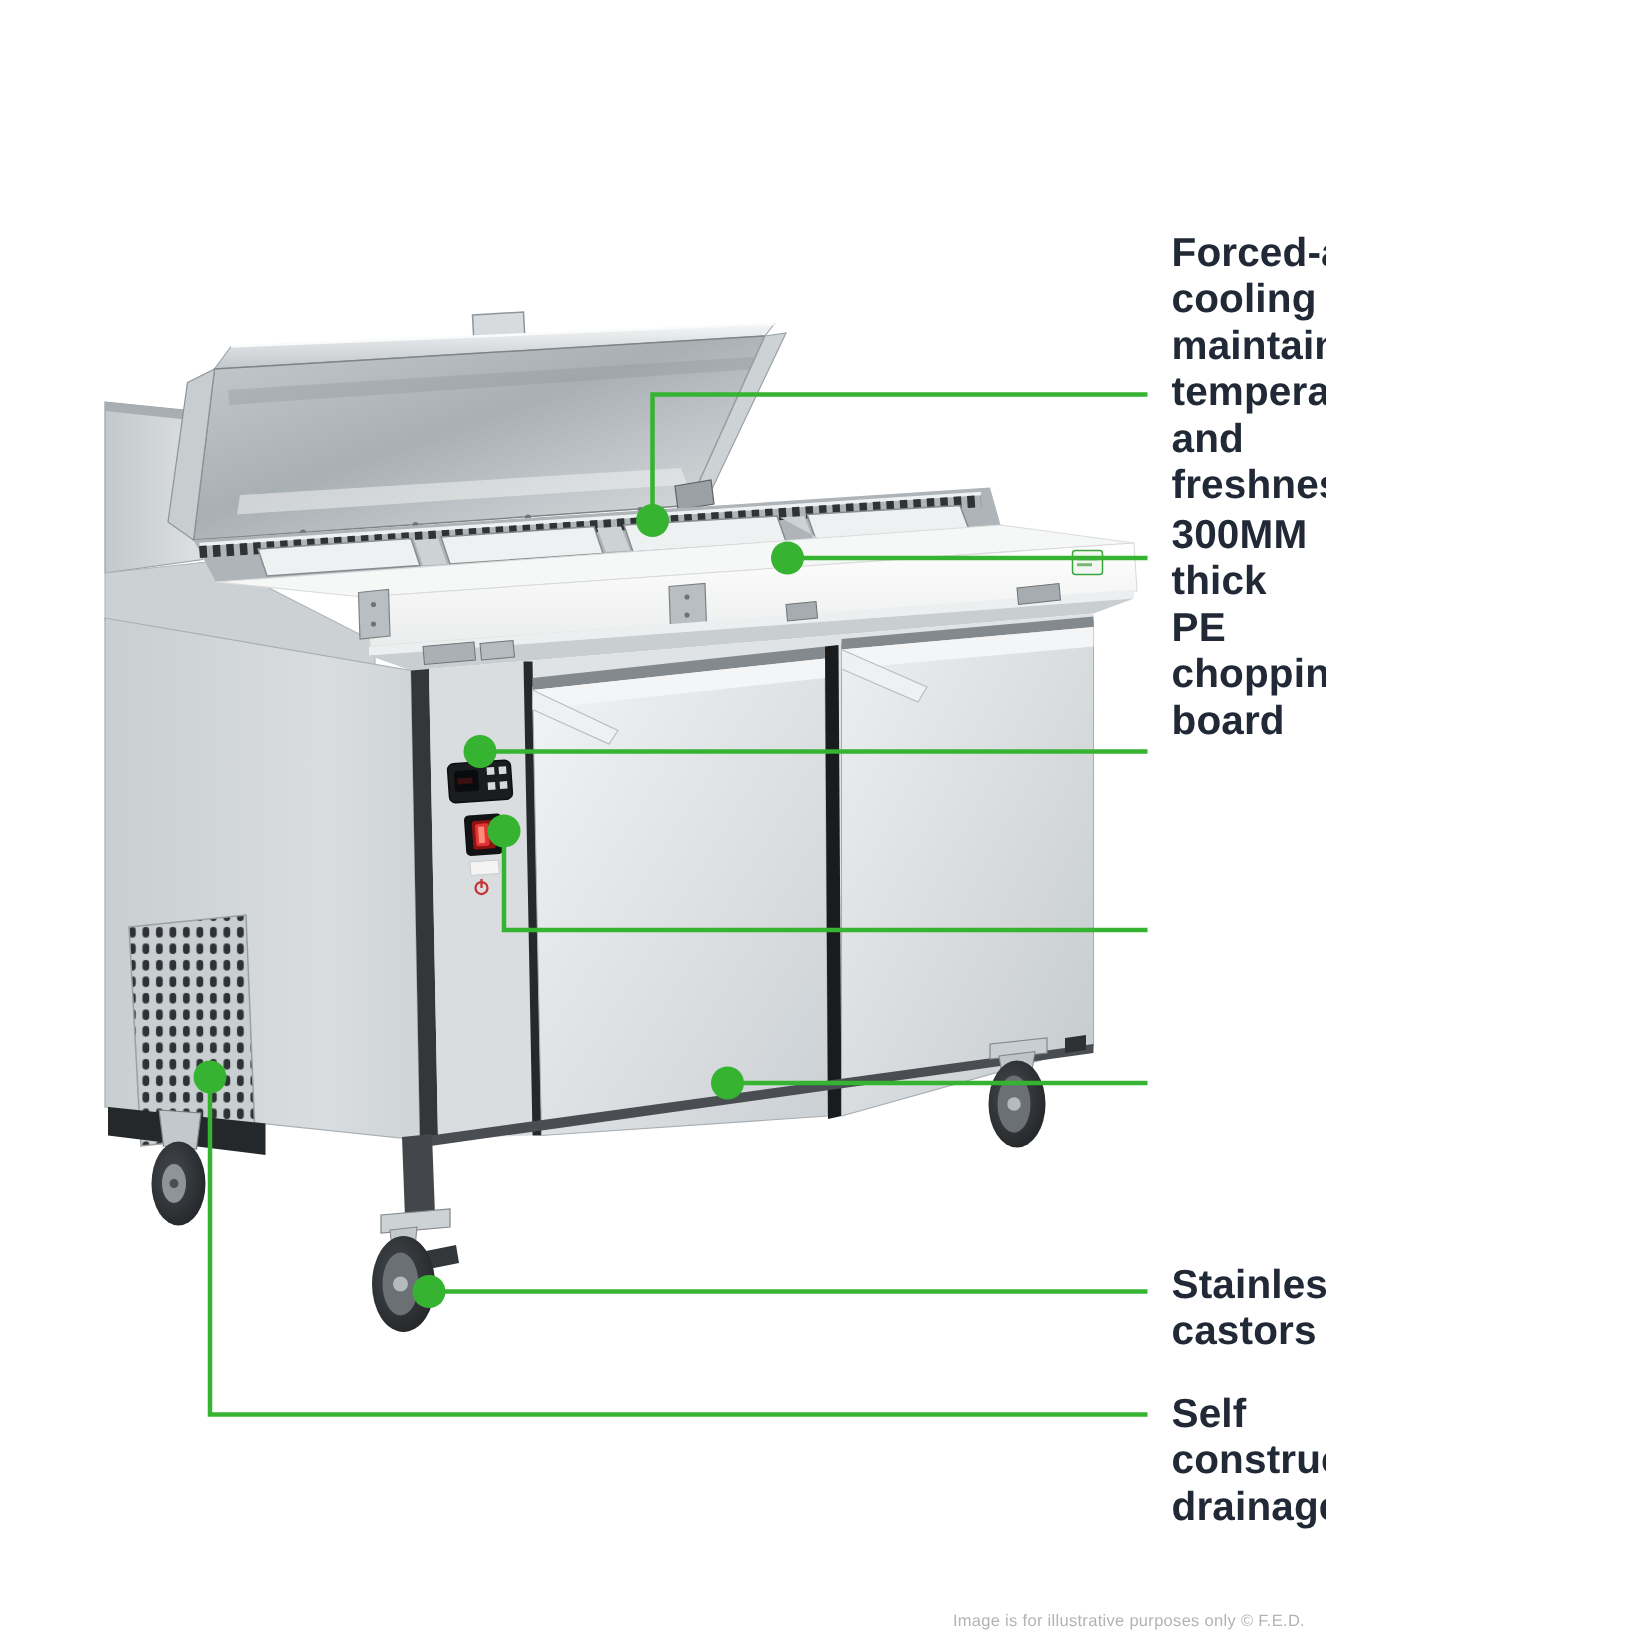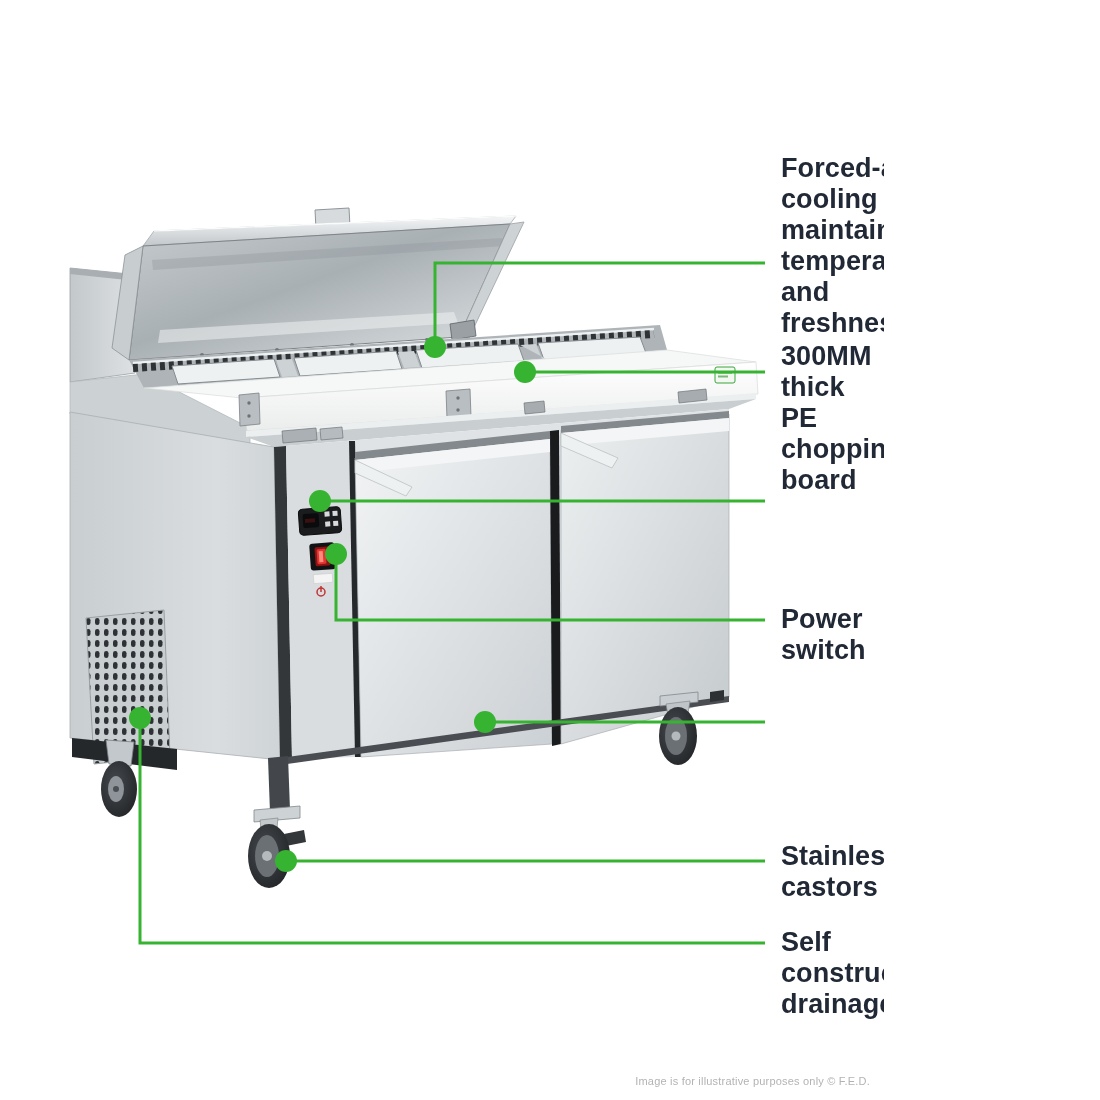--- a/index.html
+++ b/index.html
@@ -227,19 +227,18 @@
       <circle cx="128" cy="718" r="11"></circle>
     </g>
   </svg>
 
   <div class="feature-label" style="top:153px">Forced-air cooling
 maintains
 temperature and
 freshness</div>
   <div class="feature-label" style="top:341px">300MM thick
 PE chopping board</div>
-  <div class="feature-label" style="top:604px">Power switch</div>
   <div class="feature-label" style="top:841px">Stainless castors</div>
   <div class="feature-label" style="top:927px">Self construction
 drainage</div>
 
   <div class="disclaimer">Image is for illustrative purposes only © F.E.D.</div>
 </div>
 
 </body></html>

